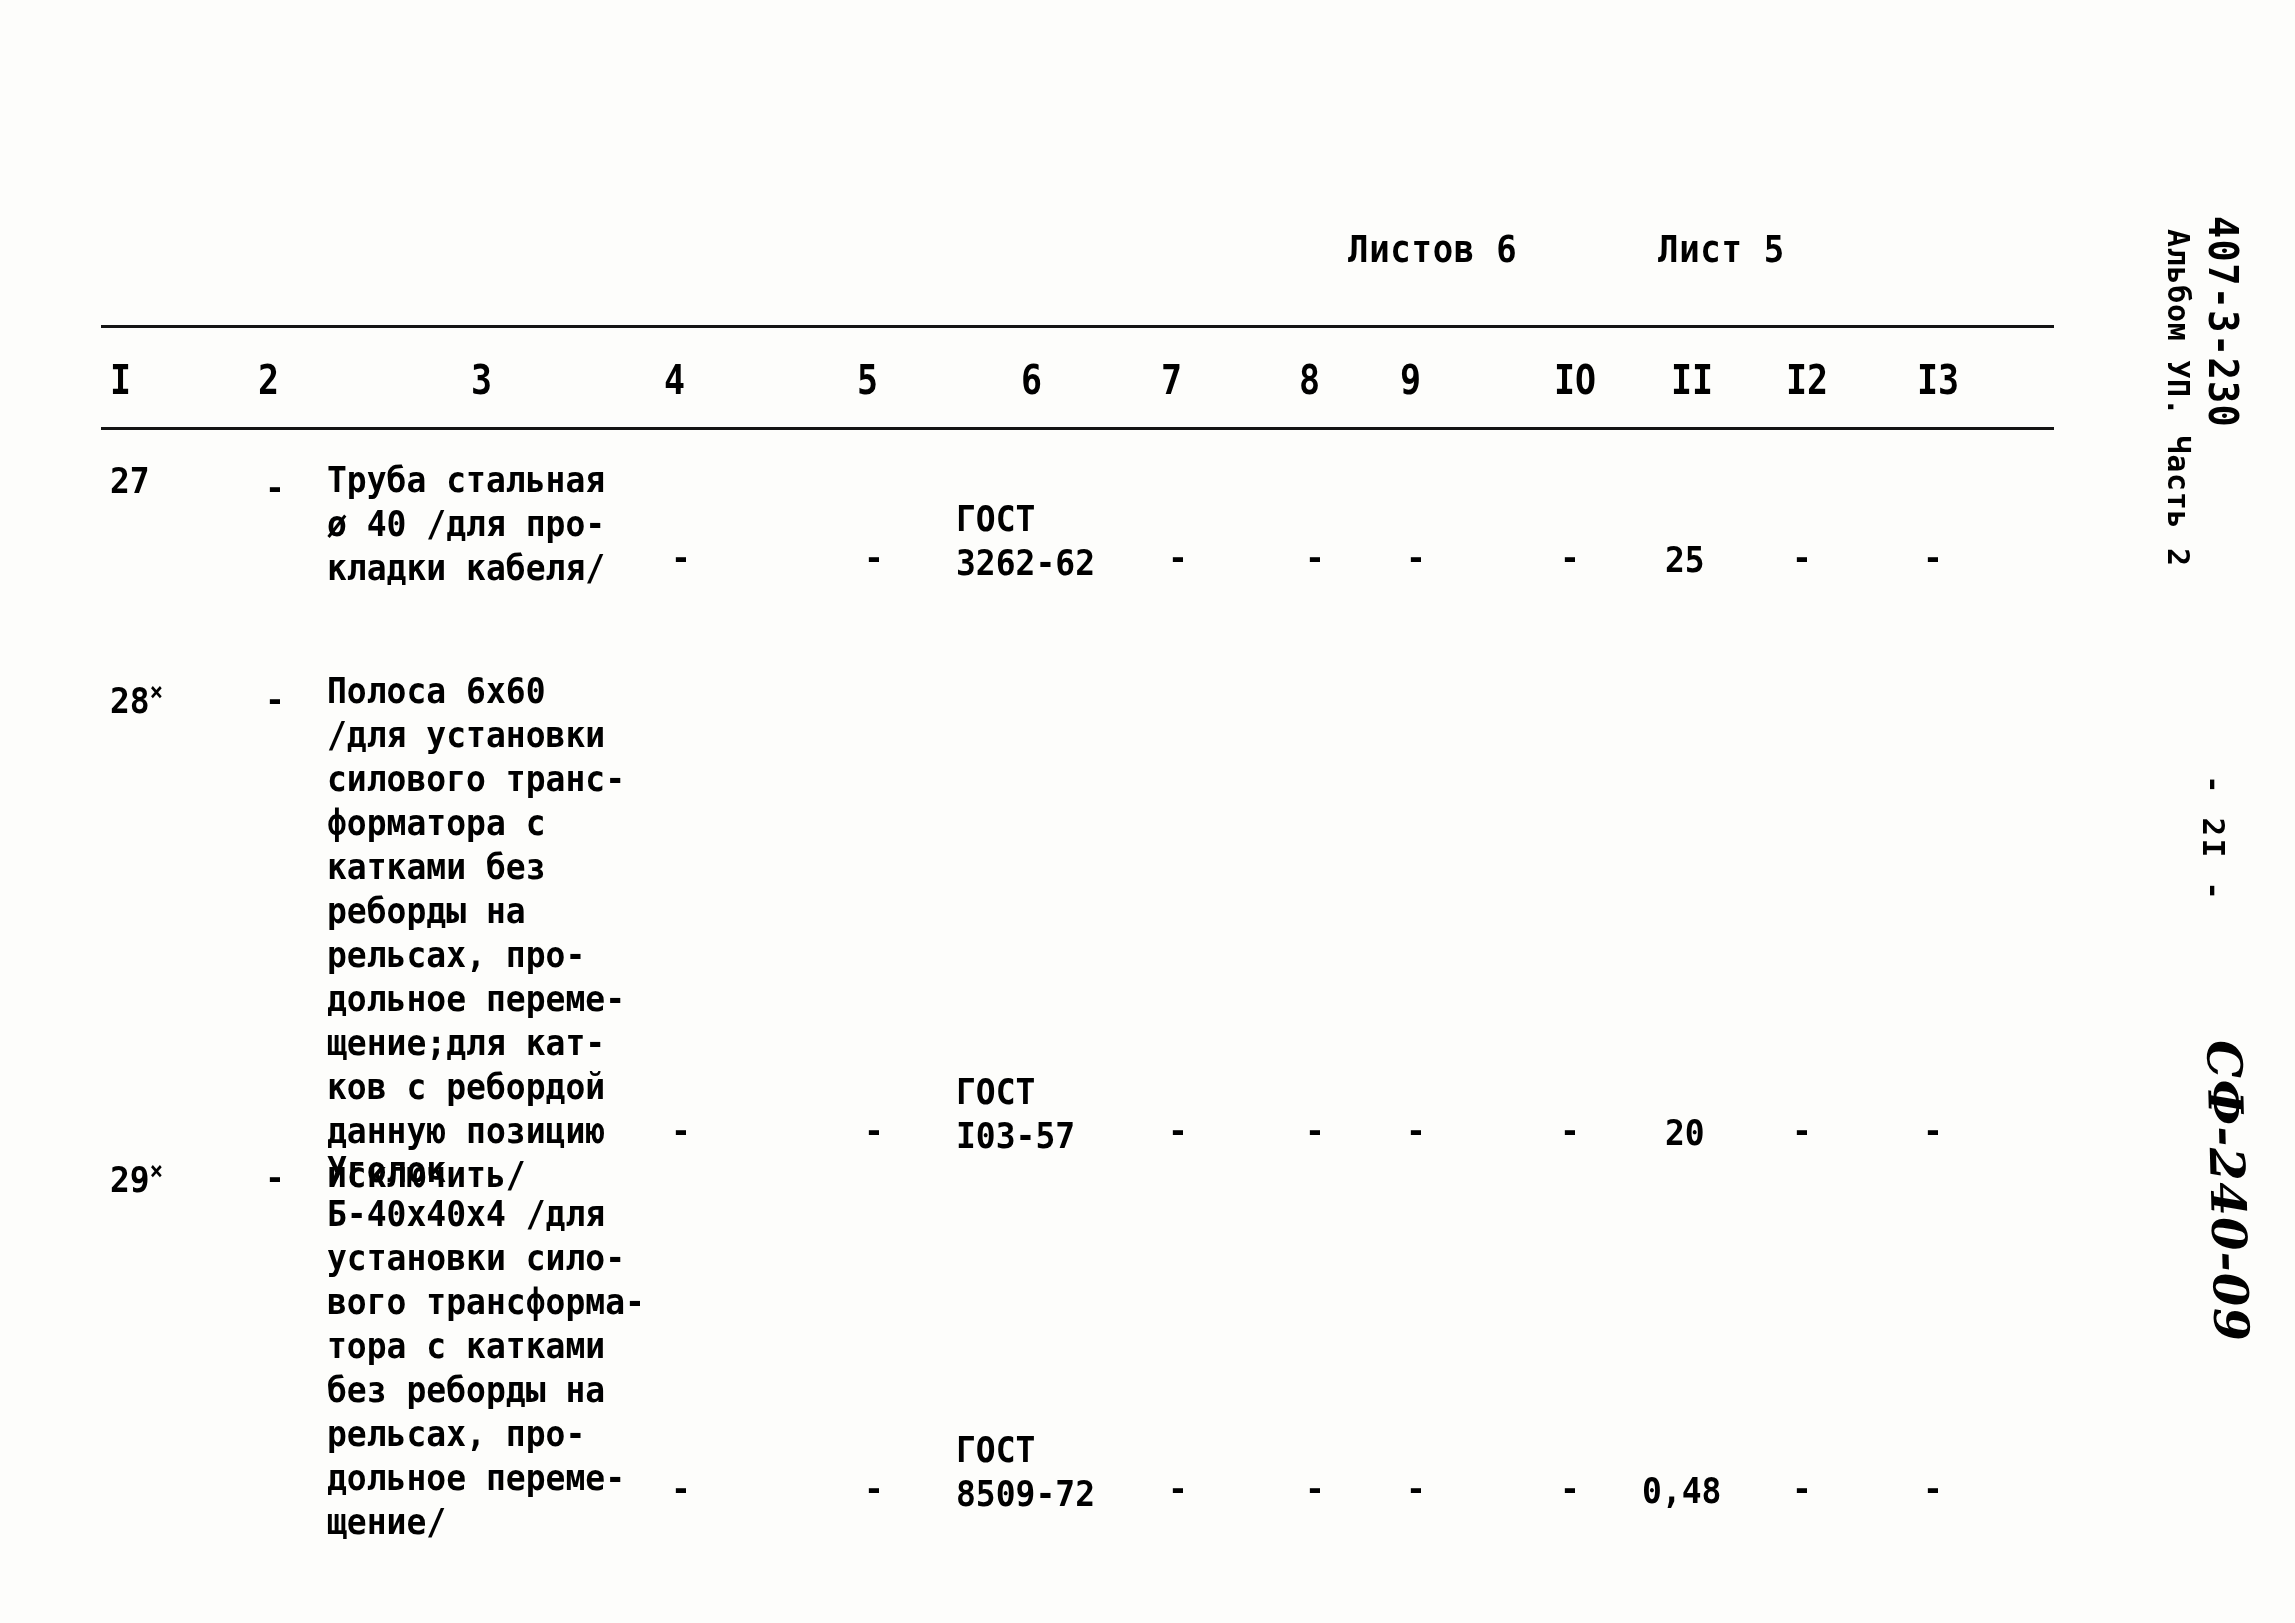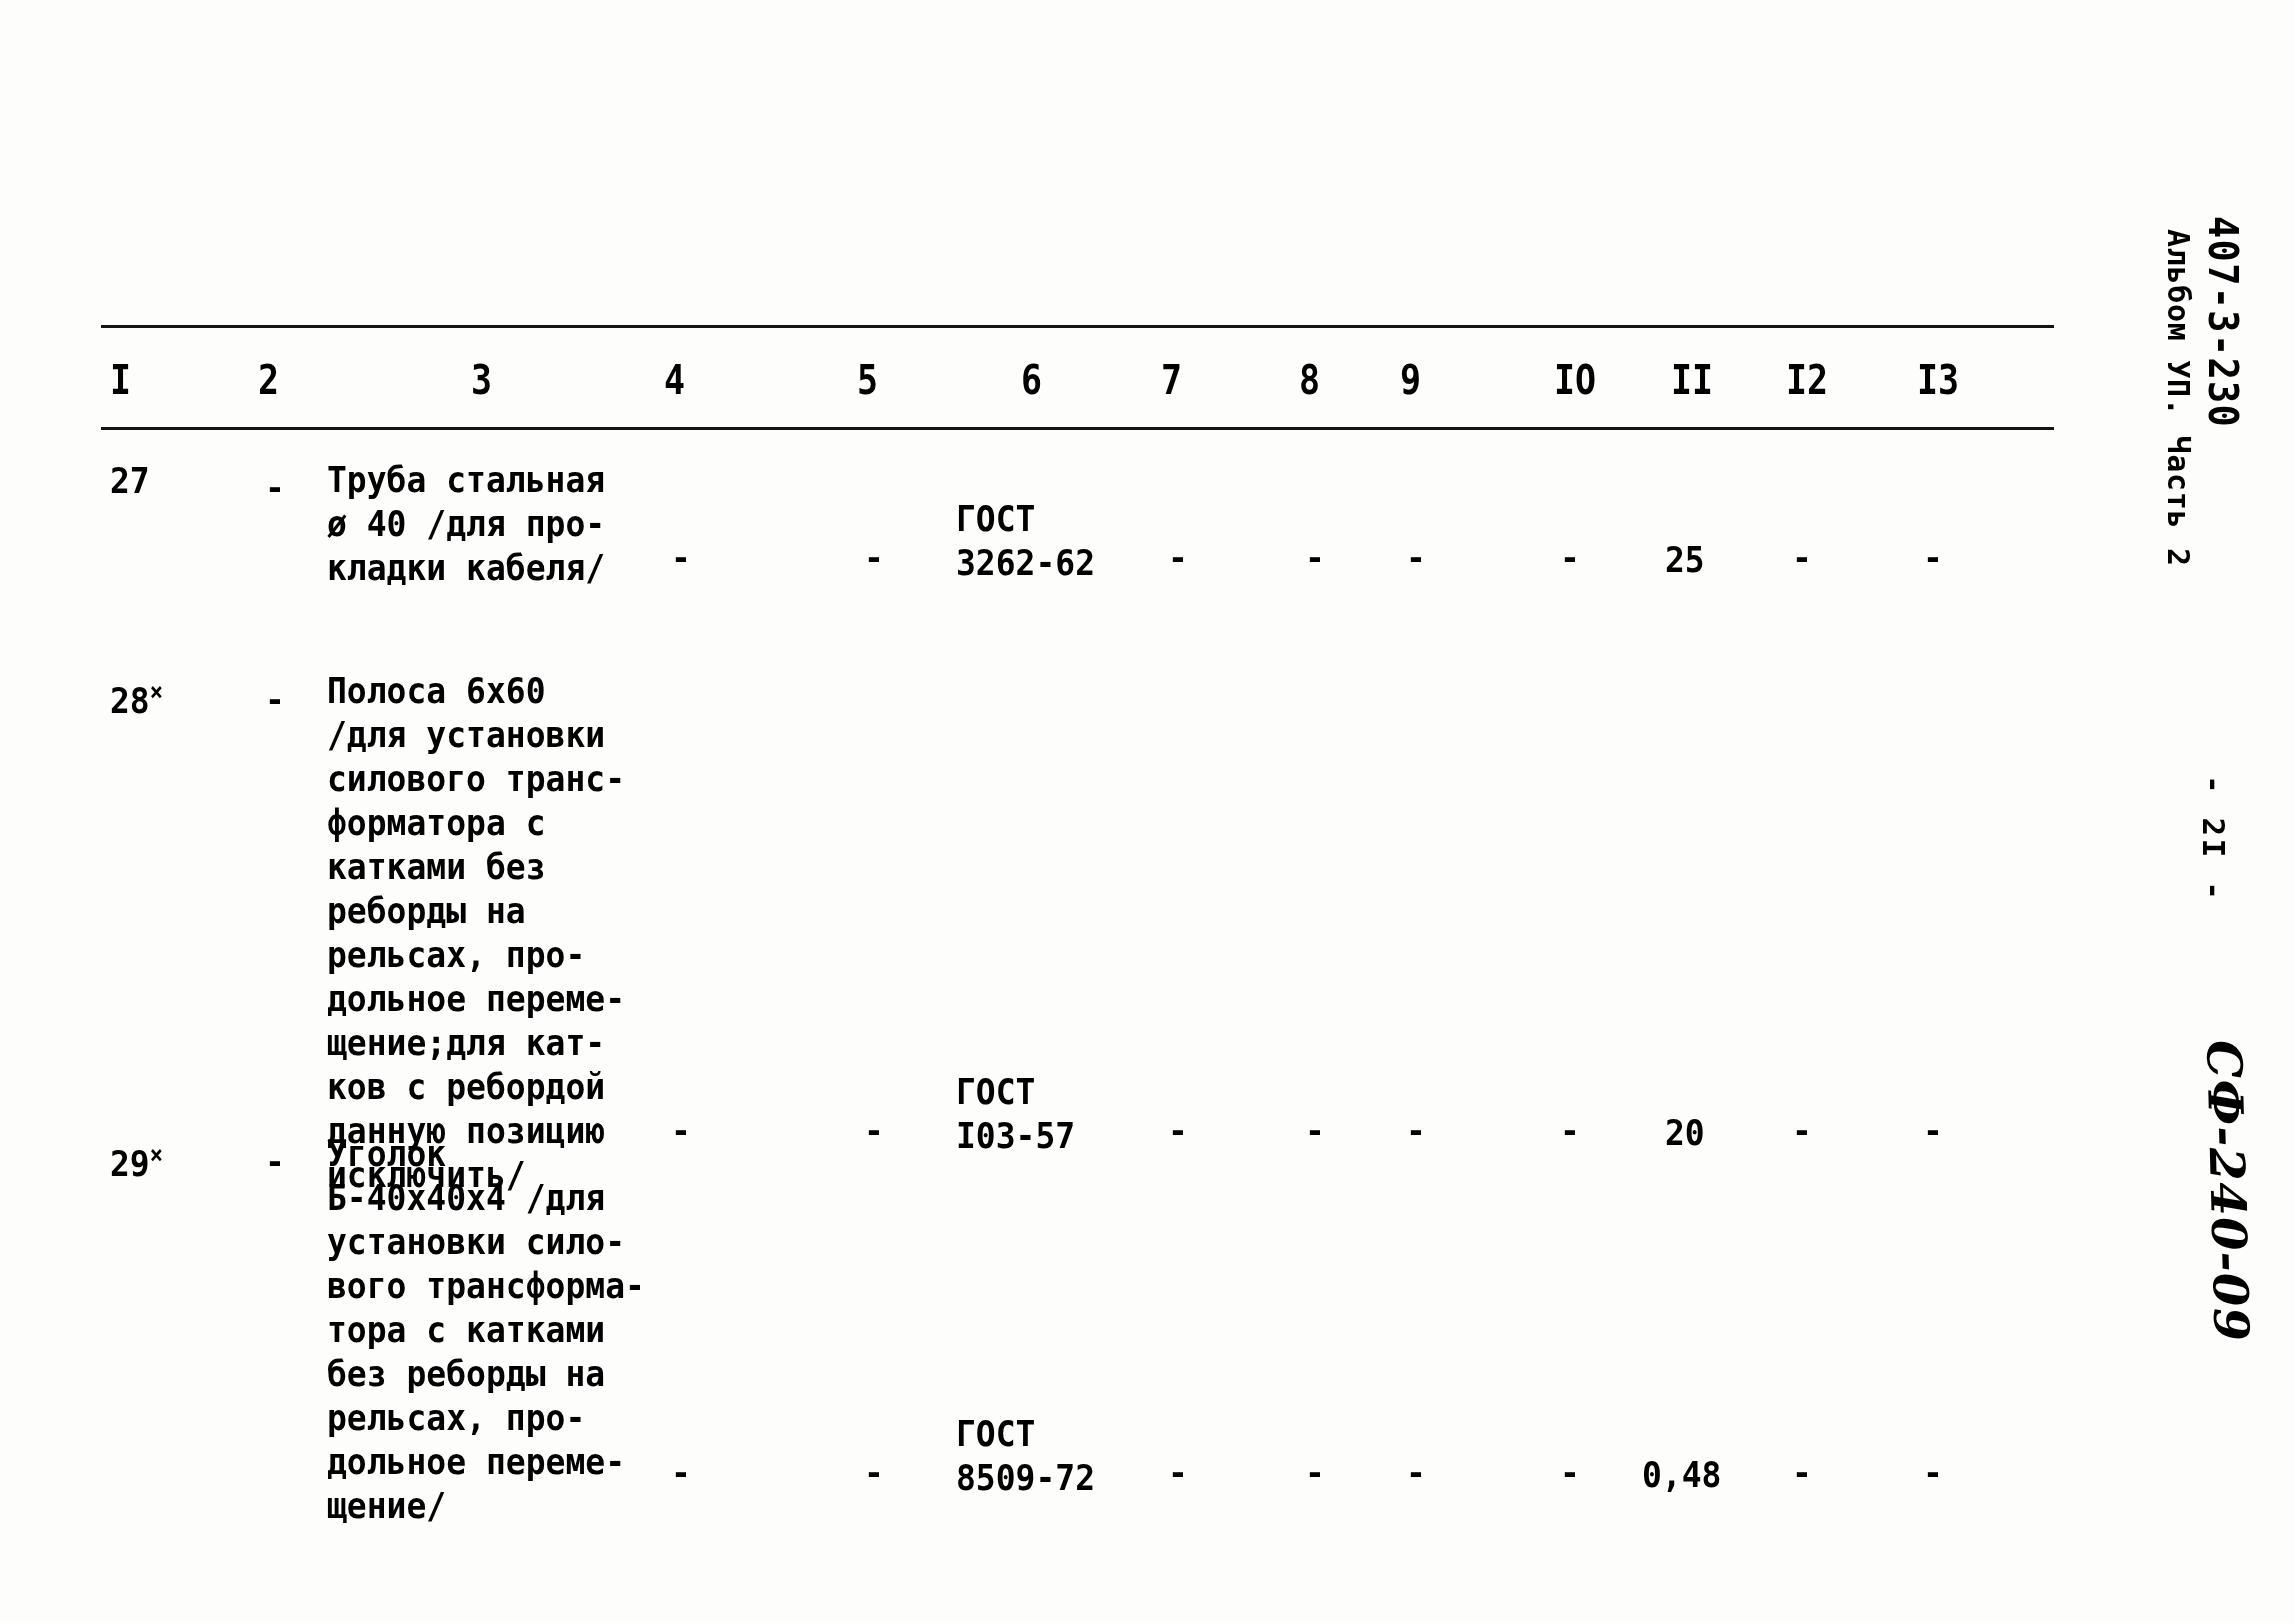--- a/index.html
+++ b/index.html
@@ -143,20 +143,24 @@
     font-weight: 700;
     letter-spacing: 1.3px;
     transform: rotate(-1.5deg);
   }
 </style>
 </head>
 <body>
 
 <div id="sheet">
 
+  <div id="sheet-info">
+    <span class="si" id="sheets-total">Листов 6</span>
+    <span class="si" id="sheet-current">Лист 5</span>
+  </div>
 
   <div class="rule" id="rule-top"></div>
   <div class="rule" id="rule-bottom"></div>
 
   <div id="col-headers">
       <span class="ch" style="left: 110px;">I</span>
       <span class="ch" style="left: 258px;">2</span>
       <span class="ch" style="left: 471px;">3</span>
       <span class="ch" style="left: 664px;">4</span>
       <span class="ch" style="left: 857px;">5</span>
@@ -209,21 +213,21 @@
         <div class="cell gost" style="left: 956px; top: 589px;">ГОСТ
 I03-57</div>
         <div class="cell dash" style="left: 1168px; top: 629px;">-</div>
         <div class="cell dash" style="left: 1305px; top: 629px;">-</div>
         <div class="cell dash" style="left: 1406px; top: 629px;">-</div>
         <div class="cell dash" style="left: 1560px; top: 629px;">-</div>
         <div class="cell " style="left: 1665px; top: 629px;">20</div>
         <div class="cell dash" style="left: 1792px; top: 629px;">-</div>
         <div class="cell dash" style="left: 1923px; top: 629px;">-</div>
       </div>
-      <div class="row" style="height: 6.5px; top: 0px;">
+      <div class="row" style="height: 6.5px; top: 16px;">
         <div class="cell" style="left: 110px; top: 661px;">29<span class="sup">×</span></div>
         <div class="cell dash" style="left: 265px; top: 670px;">-</div>
         <div class="cell desc" style="left: 327px; top: 661px;">Уголок
 Б-40х40х4 /для
 установки сило-
 вого трансформа-
 тора с катками
 без реборды на
 рельсах, про-
 дольное переме-

